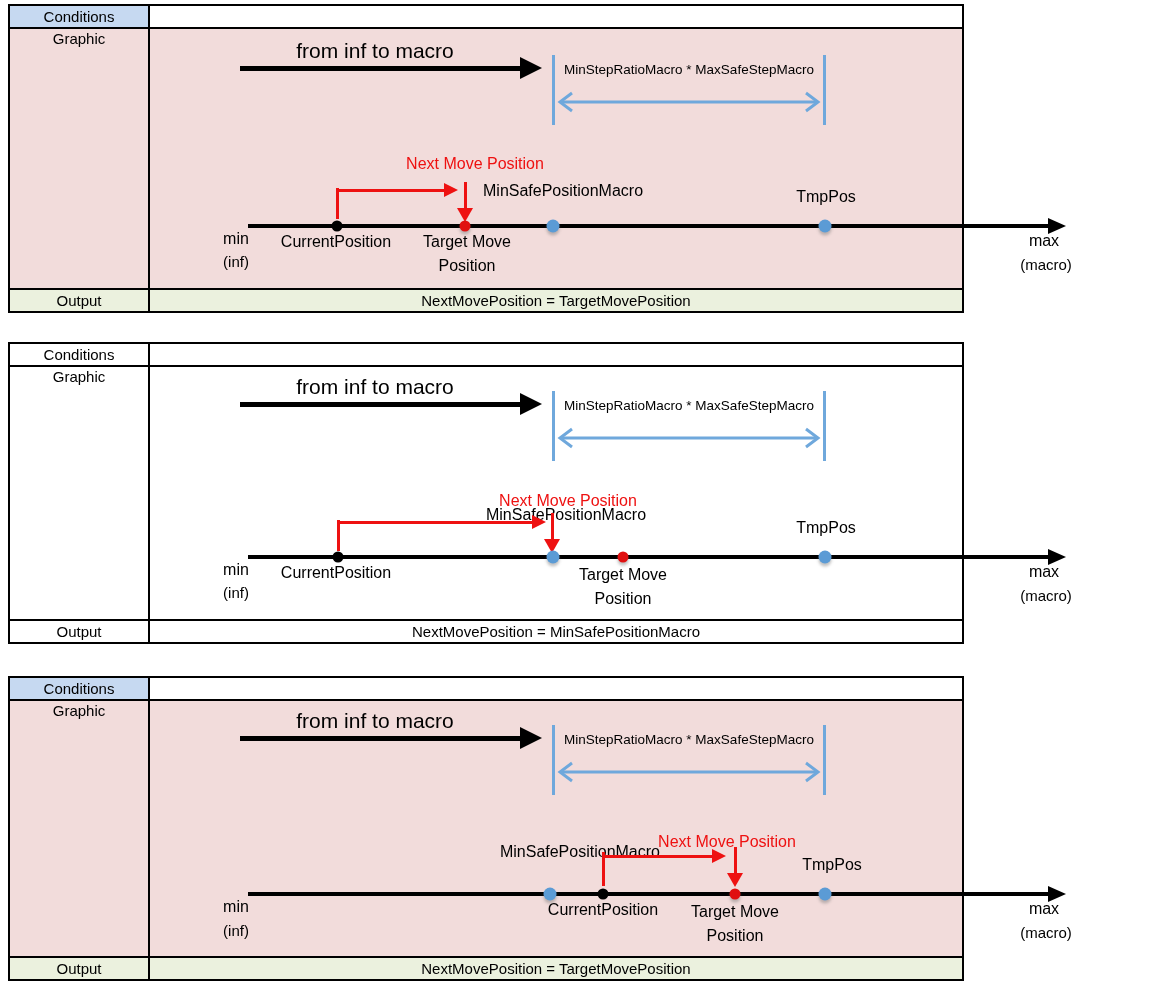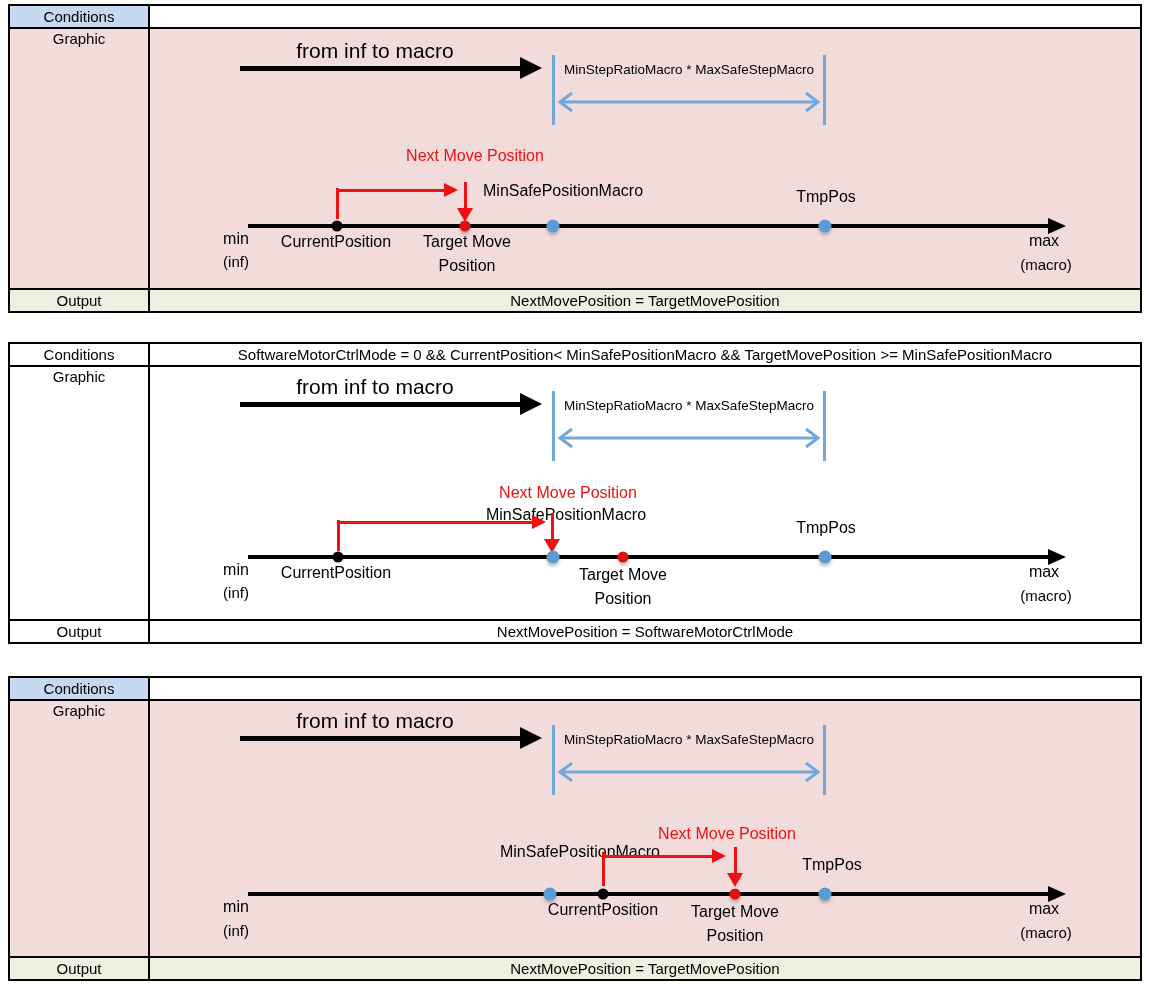--- a/index.html
+++ b/index.html
@@ -1,41 +1,41 @@
 <!DOCTYPE html>
 <html><head>
 <meta charset="utf-8">
 <style>
   html,body{margin:0;padding:0;}
   body{
     width:1149px;height:989px;position:relative;background:#fff;
     font-family:"Liberation Sans",sans-serif;color:#000;
   }
-  .panel{position:absolute;left:8px;width:1134px;border:2px solid #000;box-sizing:border-box;background:#fff;}
+  .panel{position:absolute;left:8px;width:956px;border:2px solid #000;box-sizing:border-box;background:#fff;}
   .row{display:flex;}
   .row.bdr{border-bottom:2px solid #000;}
   .cell{box-sizing:border-box;}
   .cell.label{flex:0 0 140px;width:140px;border-right:2px solid #000;display:flex;justify-content:center;align-items:center;font-size:15px;}
   .cell.label.top{align-items:flex-start;padding-top:1px;text-align:center;}
   .cell.content{flex:1;position:relative;display:flex;justify-content:center;align-items:center;font-size:15px;}
   .cell.content.graphic{display:block;}
   .bg-blue{background:#c6d9f1;}
   .bg-pink{background:#f2dcdb;}
   .bg-green{background:#ebf1de;}
   .bg-white{background:#ffffff;}
   .h21{height:21px;}
   
   .txt{position:absolute;white-space:nowrap;line-height:1.15;}
   .ctr{transform:translateX(-50%);}
   .rgt{transform:translateX(-100%);}
   .sweep{font-size:21px;}
   .range-lbl{font-size:13.5px;text-align:center;}
   .lbl16{font-size:16px;}
   .lbl15{font-size:15px;}
-  .redtxt{color:#ee1111;}
+  .redtxt{color:#ee1111;margin-top:8px;}
   .hline{position:absolute;background:#000;height:5px;}
   .nline{position:absolute;background:#000;height:4px;}
   .redline{position:absolute;background:#ee1111;}
   .vbar{position:absolute;width:3px;background:#6fa8dc;}
   .tri{position:absolute;width:0;height:0;}
   .tri.blk-big{border-left:22px solid #000;border-top:11px solid transparent;border-bottom:11px solid transparent;}
   .tri.blk-line{border-left:18px solid #000;border-top:8px solid transparent;border-bottom:8px solid transparent;}
   .tri.red-r{border-left:14px solid #ee1111;border-top:7px solid transparent;border-bottom:7px solid transparent;}
   .tri.red-d{border-top:14px solid #ee1111;border-left:8px solid transparent;border-right:8px solid transparent;}
   .dot{position:absolute;border-radius:50%;transform:translate(-50%,-50%);}
@@ -90,21 +90,20 @@
   </div>
   <div class="row">
     <div class="cell label bg-green h21">Output</div>
     <div class="cell content bg-green h21">NextMovePosition = TargetMovePosition</div>
   </div>
 </div>
 
 <div class="panel" style="top:342px;height:302px;">
   <div class="row bdr">
     <div class="cell label bg-white h21">Conditions</div>
-    <div class="cell content bg-white h21">SoftwareMotorCtrlMode = 0 &amp;&amp; CurrentPosition&lt; MinSafePositionMacro &amp;&amp; TargetMovePosition &gt;= MinSafePositionMacro</div>
   </div>
   <div class="row bdr">
     <div class="cell label top bg-white" style="height:252px;">Graphic</div>
     <div class="cell content graphic bg-white" style="height:252px;">
       <div class="txt ctr sweep" style="left:225px;top:8px;">from inf to macro</div>
       <div class="hline" style="left:90px;top:35px;width:280px;"></div>
       <div class="tri blk-big" style="left:370px;top:26px;"></div>
       <div class="vbar" style="left:402px;top:24px;height:70px;"></div>
       <div class="vbar" style="left:673px;top:24px;height:70px;"></div>
       <div class="txt range-lbl" style="left:404px;width:270px;top:31px;">MinStepRatioMacro * MaxSafeStepMacro</div>
@@ -131,21 +130,21 @@
       <div class="txt ctr lbl15" style="left:86px;top:217px;">(inf)</div>
       <div class="txt ctr lbl16" style="left:186px;top:197px;">CurrentPosition</div>
       <div class="txt ctr lbl16" style="left:473px;top:199px;">Target Move</div>
       <div class="txt ctr lbl16" style="left:473px;top:223px;">Position</div>
       <div class="txt ctr lbl16" style="left:894px;top:196px;">max</div>
       <div class="txt ctr lbl15" style="left:896px;top:220px;">(macro)</div>
     </div>
   </div>
   <div class="row">
     <div class="cell label bg-white h21">Output</div>
-    <div class="cell content bg-white h21">NextMovePosition = SoftwareMotorCtrlMode</div>
+    <div class="cell content bg-white h21">NextMovePosition = MinSafePositionMacro</div>
   </div>
 </div>
 
 <div class="panel" style="top:676px;height:305px;">
   <div class="row bdr">
     <div class="cell label bg-blue h21">Conditions</div>
   </div>
   <div class="row bdr">
     <div class="cell label top bg-pink" style="height:255px;">Graphic</div>
     <div class="cell content graphic bg-pink" style="height:255px;">

